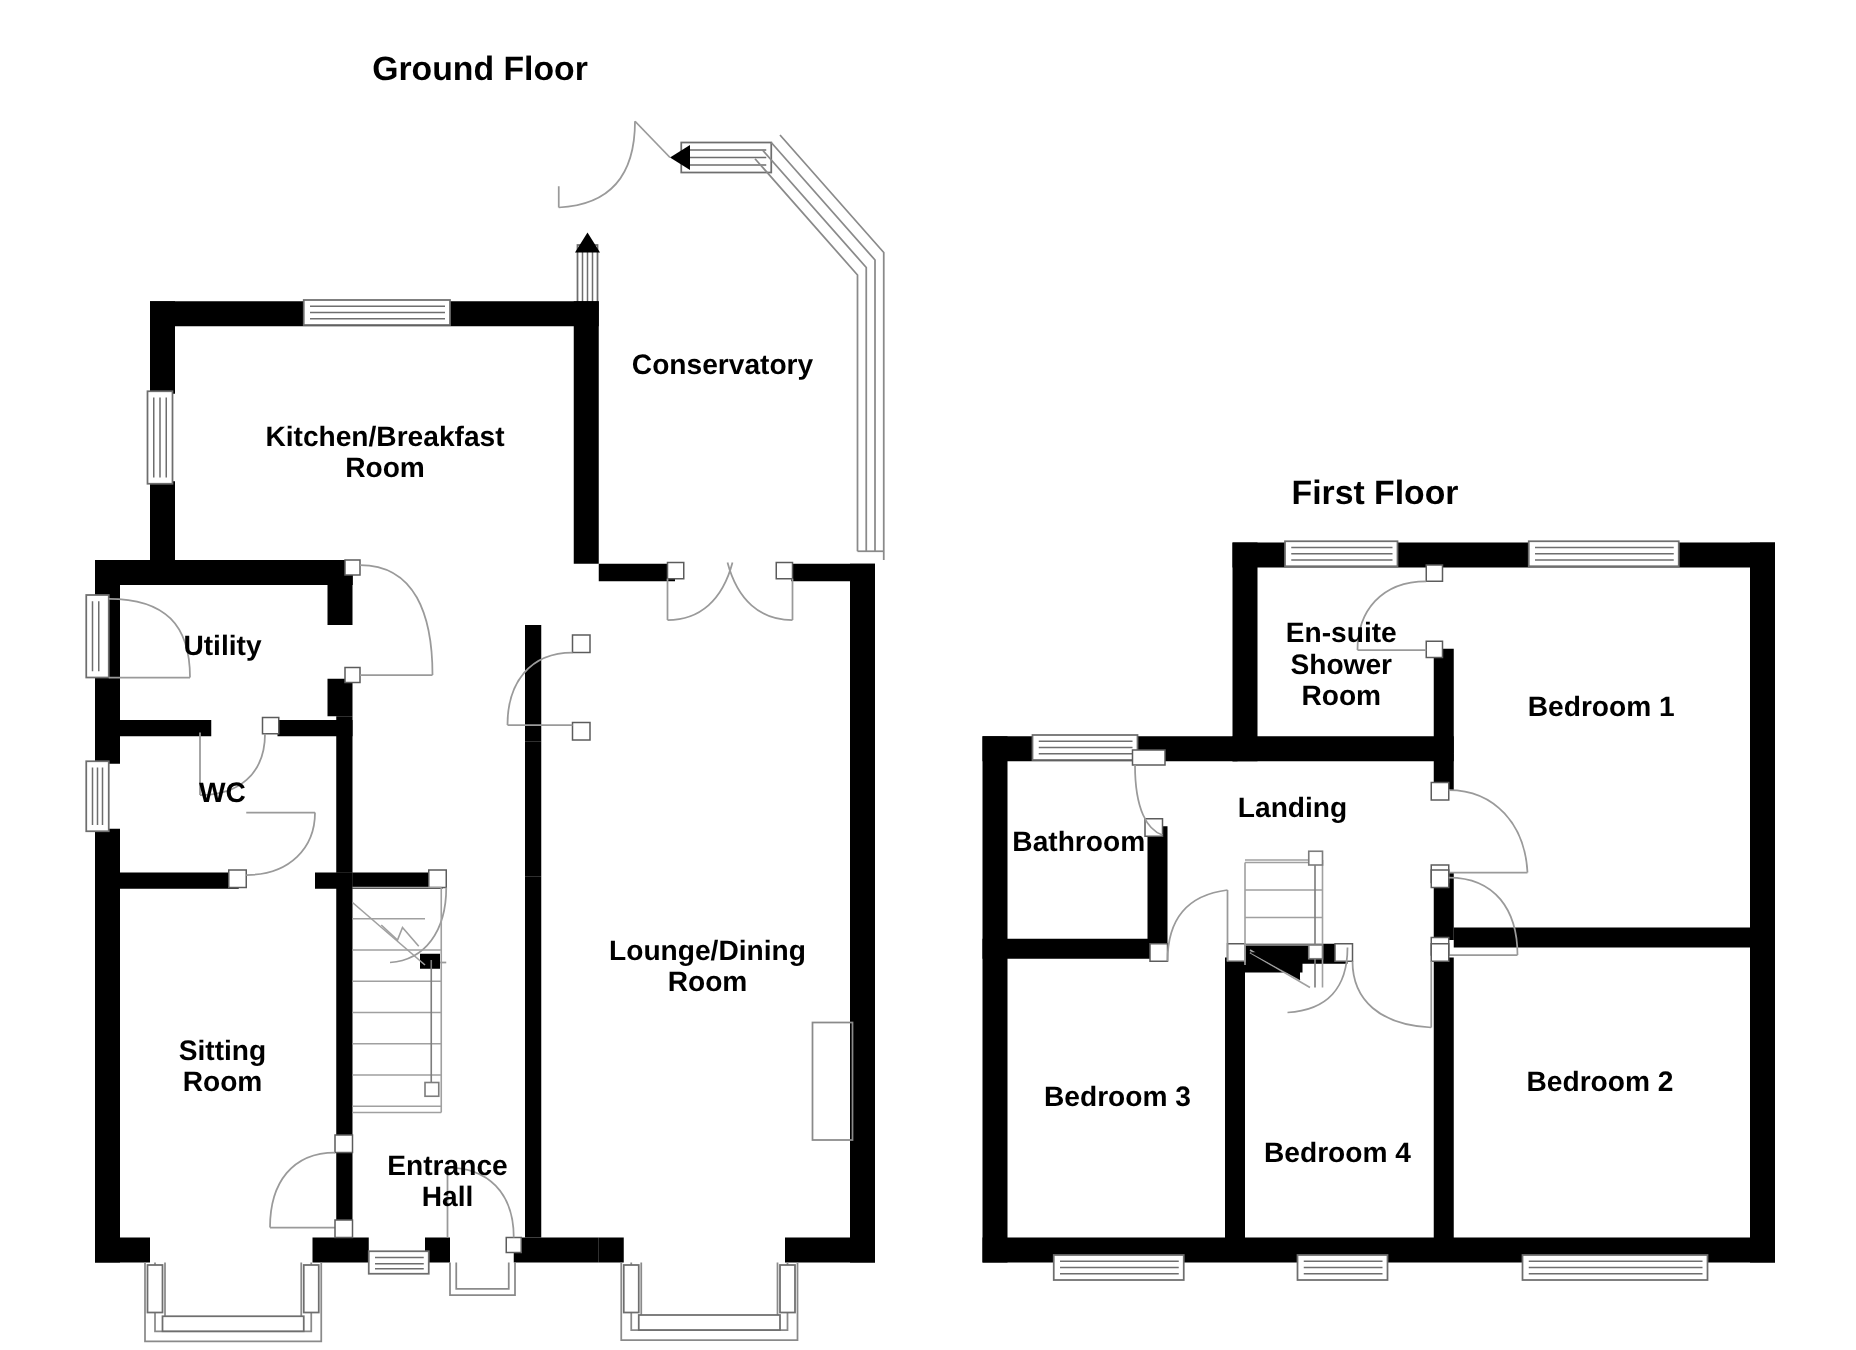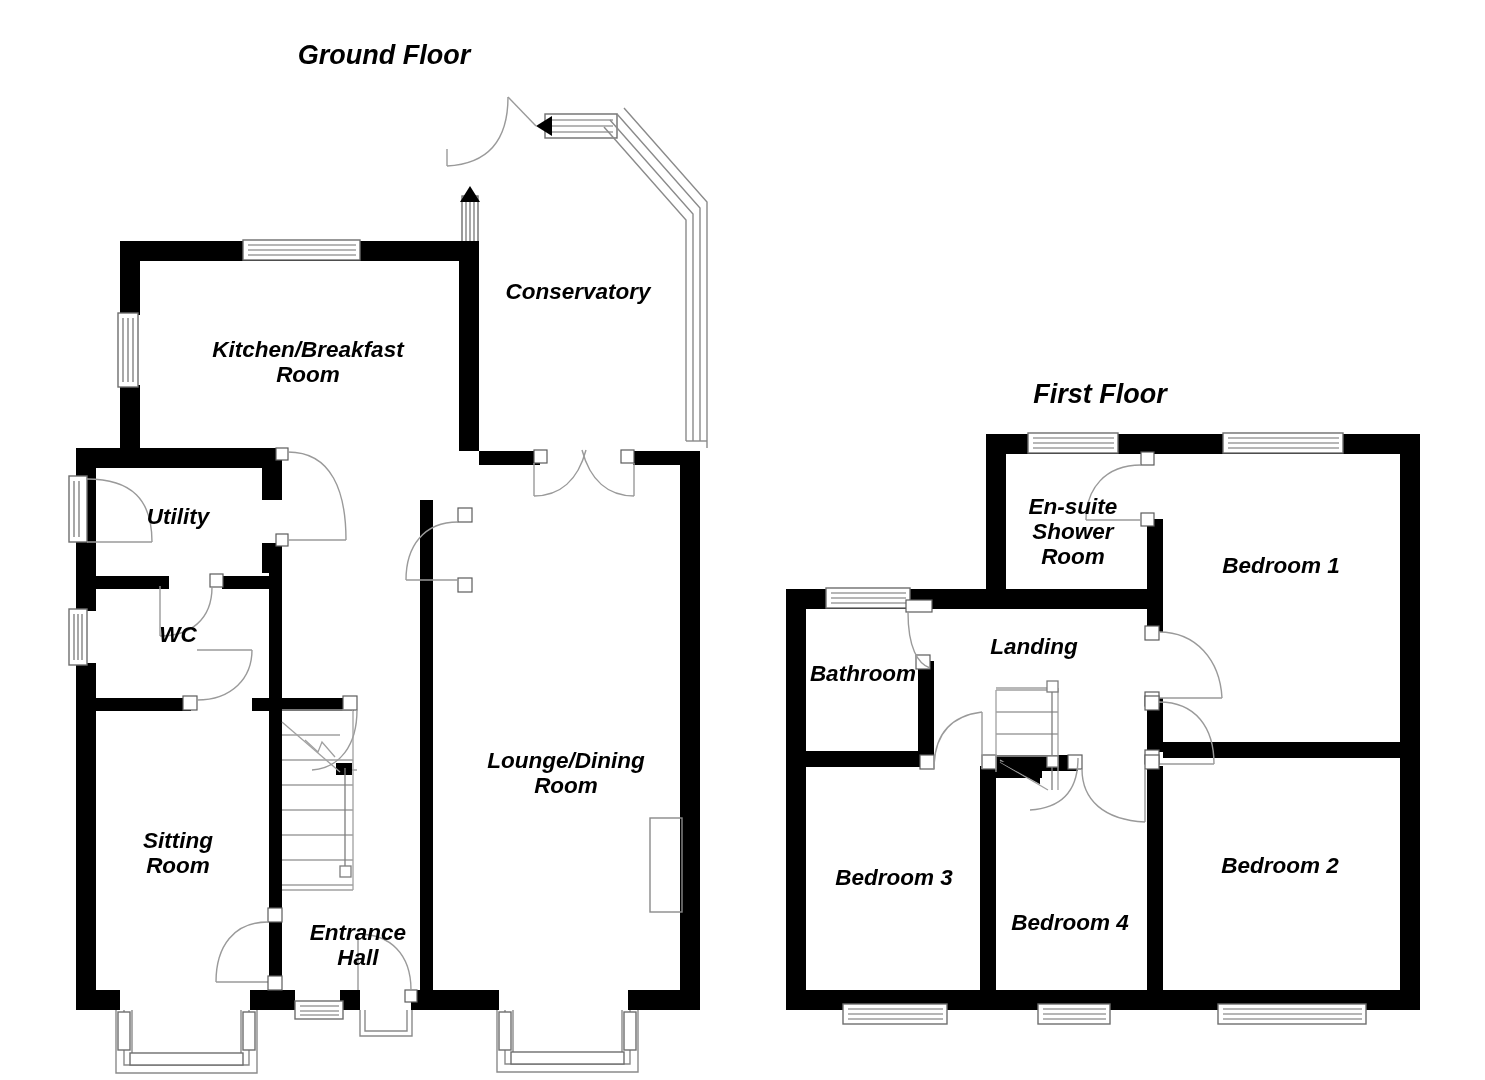--- a/index.html
+++ b/index.html
@@ -2,21 +2,21 @@
 <html><head>
 <meta charset="utf-8">
 <title>Floor Plan</title>
 <style>
   html,body{margin:0;padding:0;background:#ffffff;}
   body{
     width:1485px;height:1080px;
     font-family:"Liberation Sans", sans-serif;
     overflow:hidden;position:relative;
   }
-  #plan-root{position:absolute;left:0;top:0;width:1485px;height:1080px;font-style:italic;}
+  #plan-root{position:absolute;left:0;top:0;width:1485px;height:1080px;}
   svg#floorplan{display:block;width:1485px;height:1080px;background:#ffffff;}
   .floor-title{
     font-family:"Liberation Sans", sans-serif;
     font-weight:bold;font-size:27px;fill:#000000;
     text-anchor:middle;dominant-baseline:middle;
   }
   .room-label{
     font-family:"Liberation Sans", sans-serif;
     font-weight:bold;font-size:22.5px;fill:#000000;
     text-anchor:middle;dominant-baseline:middle;

